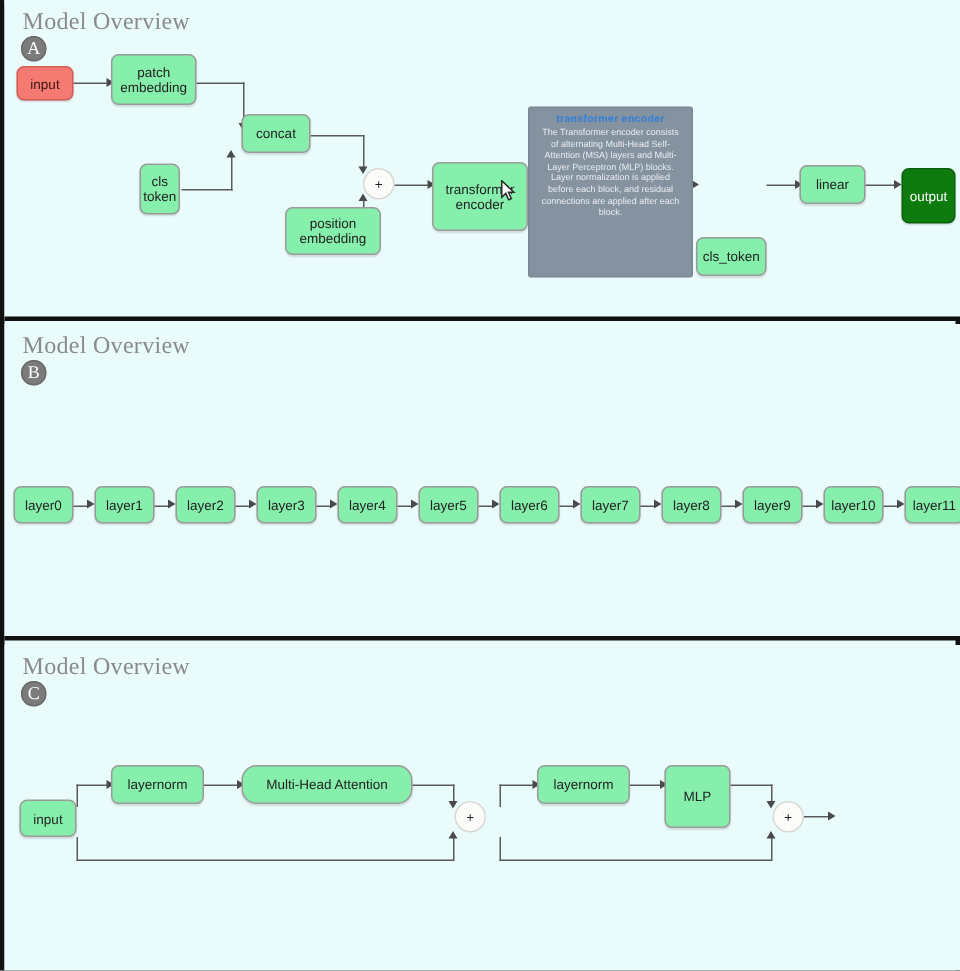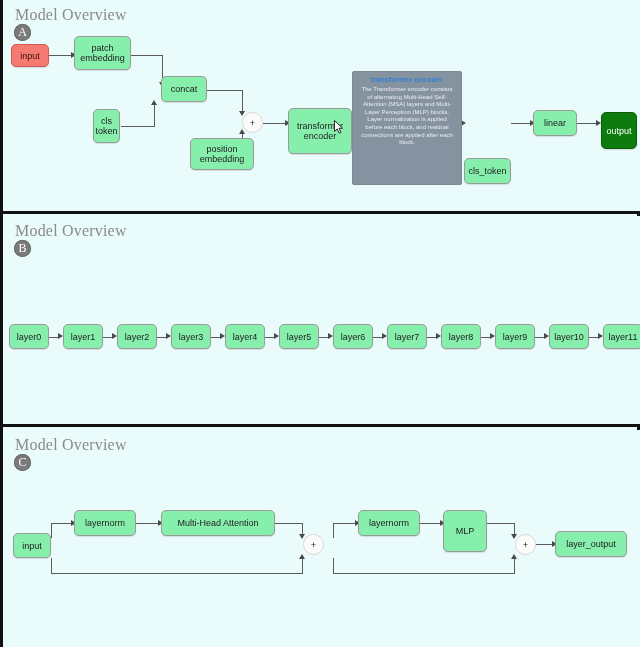--- a/index.html
+++ b/index.html
@@ -236,21 +236,20 @@
     <div class="elbow" style="left:330px;top:128px;width:0;height:16px;border-left-width:1px;"></div>
     <div class="elbow" style="left:330px;top:143px;width:181px;height:0;border-top-width:1px;"></div>
     <div class="elbow" style="left:511px;top:128px;width:0;height:16px;border-left-width:1px;"></div>
     <div class="arrow down" style="left:508px;top:124px;transform:rotate(180deg);"></div>
 
     <div class="edge" style="left:522px;top:114px;width:30px;"></div>
     <div class="arrow" style="left:549px;top:110.5px;"></div>
 
     <div class="node" style="left:10px;top:103px;width:38px;height:25px;">input</div>
     <div class="node" style="left:71px;top:80px;width:62px;height:26px;">layernorm</div>
-    <div class="node" style="left:158px;top:80px;width:114px;height:26px;">Multi-Head Attention</div>
+    <div class="node" style="left:158px;top:80px;width:114px;height:26px;border-radius:10px;">Multi-Head Attention</div>
     <div class="node circle" style="left:300px;top:104px;width:21px;height:21px;">+</div>
     <div class="node" style="left:355px;top:80px;width:62px;height:26px;">layernorm</div>
     <div class="node" style="left:440px;top:80px;width:44px;height:42px;">MLP</div>
     <div class="node circle" style="left:512px;top:104px;width:21px;height:21px;">+</div>
-    <div class="node" style="left:552px;top:101px;width:72px;height:26px;">layer_output</div>
   </div>
 
 </div>
 
 </body></html>

